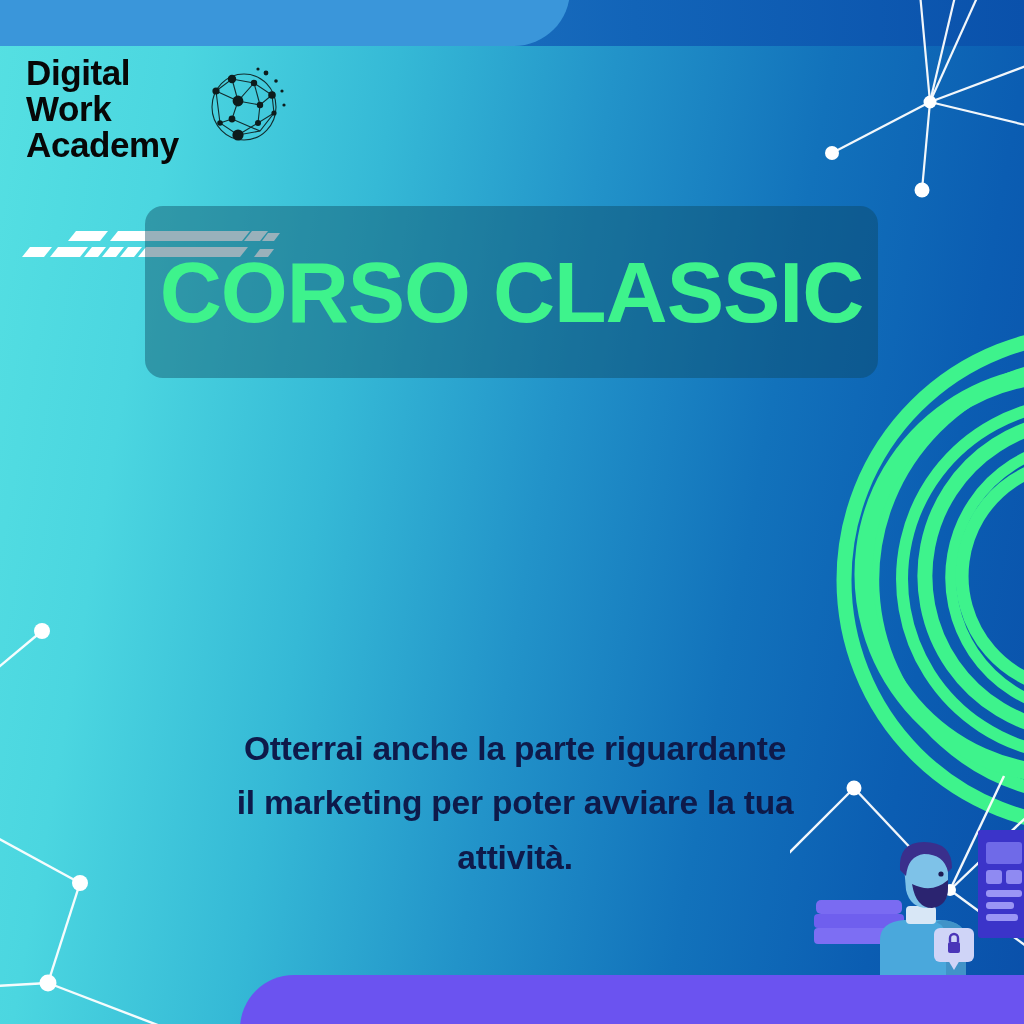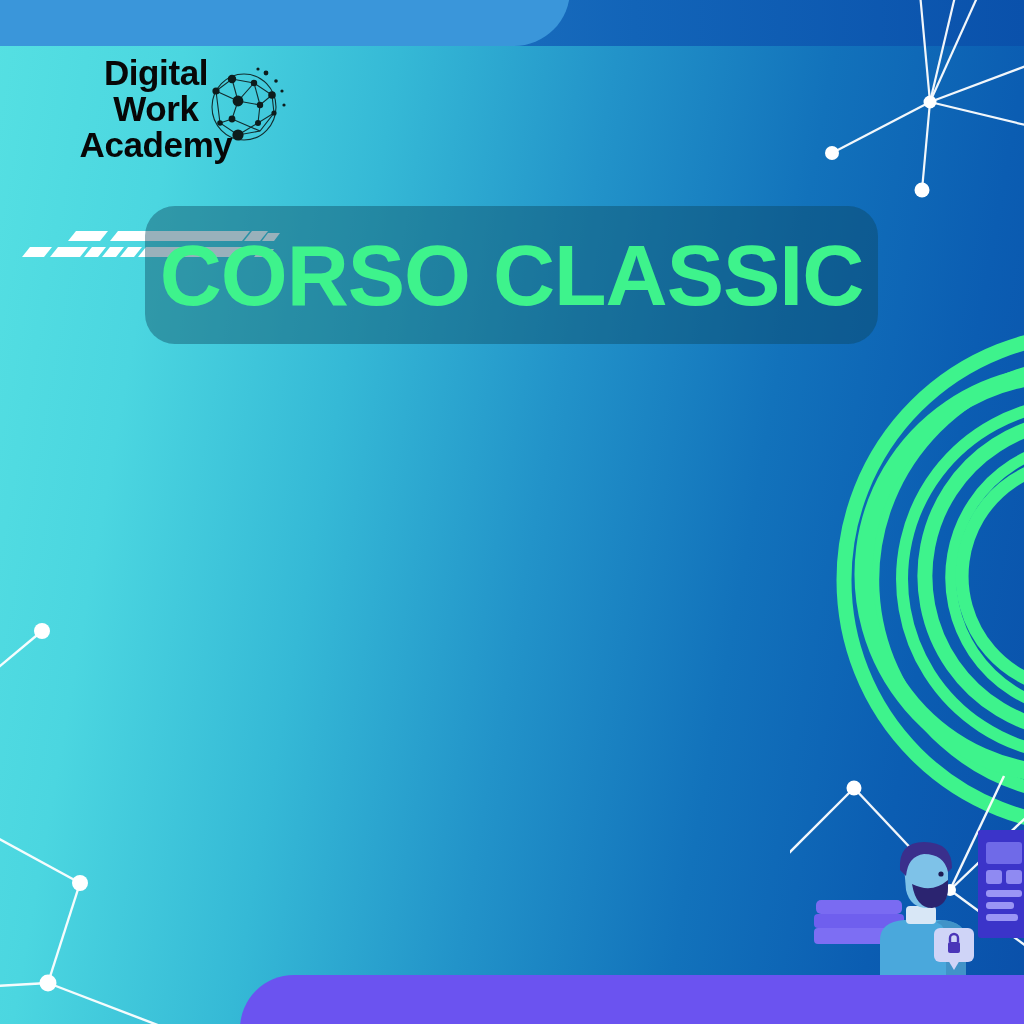--- a/index.html
+++ b/index.html
@@ -27,30 +27,30 @@
   .bottomband{
     position:absolute;left:240px;top:975px;width:820px;height:70px;
     background:#6b53f0;
     border-top-left-radius:54px;
   }
 
   
   .logo{position:absolute;left:26px;top:55px;width:260px;}
   .logo-text{
     font-weight:bold;font-size:35px;line-height:1.03;
-    color:#070707;letter-spacing:-0.4px;white-space:pre-line;text-align:center;
+    color:#070707;letter-spacing:-0.4px;white-space:pre-line;
   }
   .logo-mark{position:absolute;left:176px;top:6px;width:88px;height:92px;}
   .speedlines{position:absolute;left:-4px;top:172px;width:290px;height:40px;}
 
   
   .title-panel{
-    position:absolute;left:145px;top:206px;width:733px;height:138px;
+    position:absolute;left:145px;top:206px;width:733px;height:172px;
     background:rgba(13,70,92,0.42);
-    border-radius:30px;
+    border-radius:18px;
     display:flex;align-items:center;justify-content:center;
   }
   .title-text{
     font-weight:bold;
     font-size:86px;
     letter-spacing:-1px;
     color:#3ef38c;
     line-height:1;
     white-space:nowrap;
   }
@@ -169,20 +169,23 @@
       <path d="M388 76 A190 190 0 0 0 330 56" stroke-width="16"></path>
       <path d="M396 126 A140 140 0 0 0 352 112" stroke-width="12"></path>
       <path d="M398 398 A150 150 0 0 0 410 356" stroke-width="14"></path>
     </g>
   </svg>
 
   <div class="title-panel">
     <div class="title-text">CORSO CLASSIC</div>
   </div>
 
+  <div class="para para-bold">Otterrai anche la parte riguardante
+il marketing per poter avviare la tua
+attività.</div>
 
   <svg class="stars-left" viewBox="0 0 280 434">
     <g stroke="#ffffff" stroke-width="2.4" fill="none" opacity="0.95">
       <line x1="72" y1="41" x2="-18" y2="116"></line>
       <line x1="-20" y1="222" x2="110" y2="293"></line>
       <line x1="110" y1="293" x2="78" y2="393"></line>
       <line x1="78" y1="393" x2="-26" y2="399"></line>
       <line x1="78" y1="393" x2="232" y2="452"></line>
     </g>
     <circle cx="72" cy="41" r="8" fill="#ffffff"></circle>

